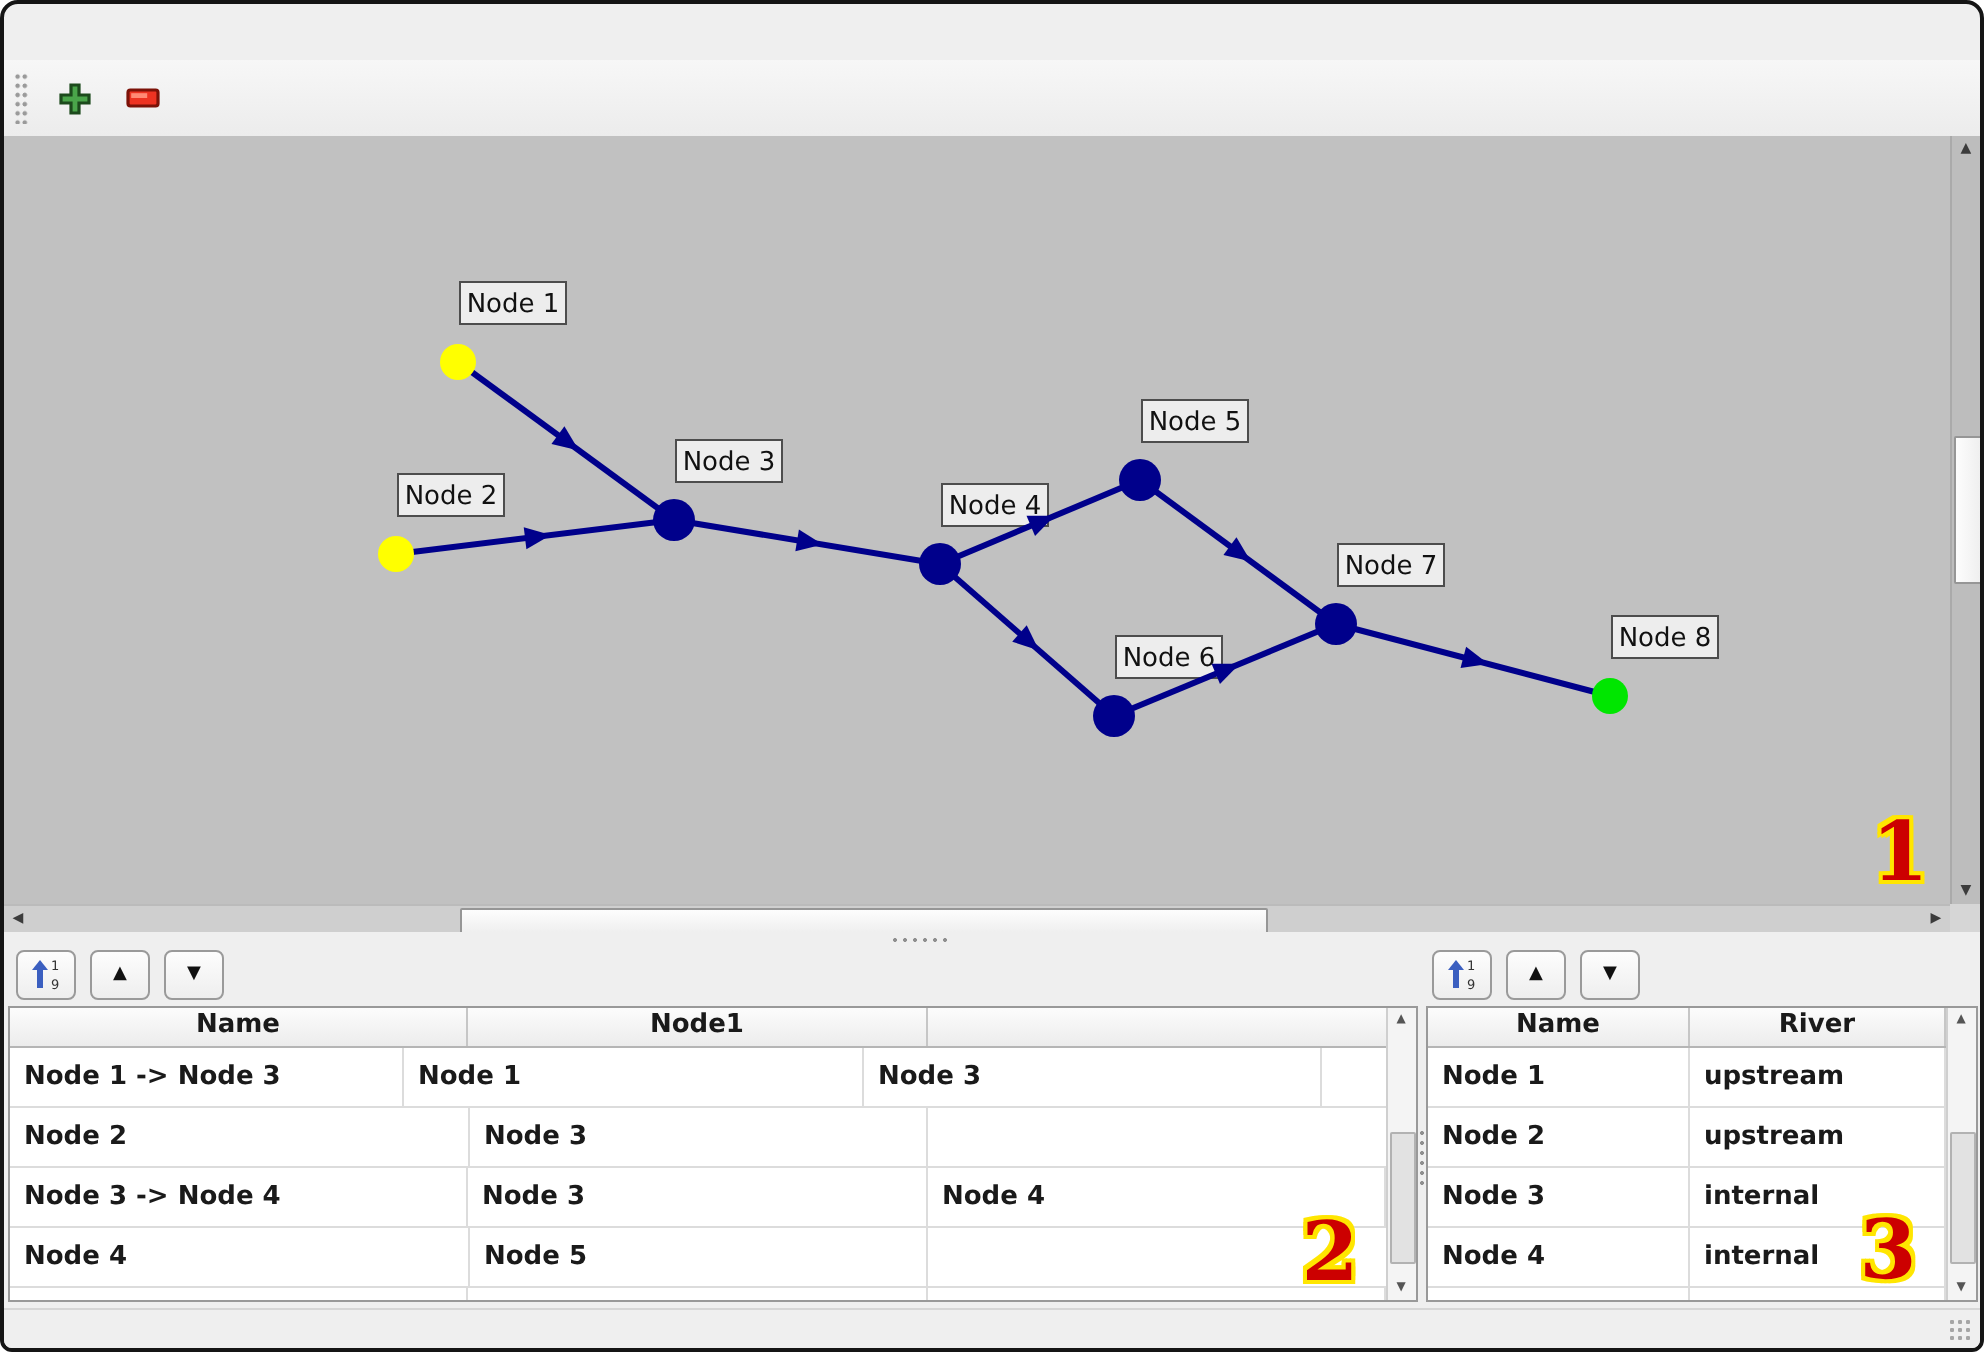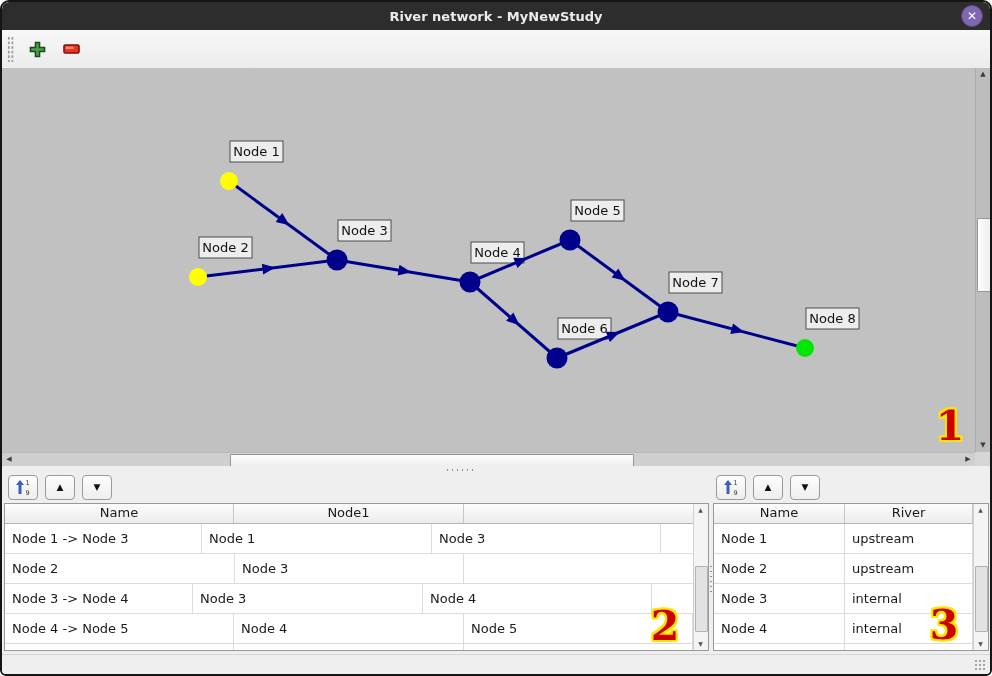--- a/index.html
+++ b/index.html
@@ -38,21 +38,21 @@
   #vsplit{position:absolute;left:707px;top:470px;width:4px;height:182px;background:#efefef;}
   #vsplit-dots{position:absolute;left:0;top:92px;width:4px;height:30px;
        background-image:radial-gradient(circle,#8f8f8f 0.9px,transparent 1.1px);background-size:4px 5px;}
   
   .ptoolbar{position:absolute;top:471px;height:28px;display:flex;align-items:center;}
   #links-toolbar{left:6px;} #nodes-toolbar{left:714px;}
   .tbtn{width:30px;height:25px;margin-right:7px;border:1px solid #9a9a9a;border-radius:4px;
         background:linear-gradient(#fdfdfd,#eee);display:flex;align-items:center;justify-content:center;box-sizing:border-box;}
   .tri{font-size:9px;color:#111;line-height:9px;}
   
-  .dtable{position:absolute;top:501px;background:#fff;border:1px solid #999;box-sizing:border-box;overflow:hidden;}
+  .dtable{position:absolute;top:501px;background:#fff;border:1px solid #999;box-sizing:border-box;overflow:hidden;font-weight:bold;}
   #links-table{left:2px;width:705px;height:148px;}
   #nodes-table{left:711px;width:276px;height:148px;}
   .thead{display:flex;height:19px;background:linear-gradient(#fcfcfc,#ececec);border-bottom:1px solid #b5b5b5;}
   .th{box-sizing:border-box;border-right:1px solid #c6c6c6;text-align:center;font-size:13px;color:#1a1a1a;padding-top:1px;overflow:hidden;}
   .tr{display:flex;height:30px;background:#fff;box-sizing:border-box;border-bottom:1px solid #dcdcdc;}
   .td{box-sizing:border-box;border-right:1px solid #dcdcdc;padding:7px 0 0 7px;font-size:13px;color:#1a1a1a;
       overflow:hidden;white-space:nowrap;}
   .tscroll{position:absolute;right:0;top:0;bottom:0;width:15px;background:#f4f4f4;border-left:1px solid #cfcfcf;box-sizing:border-box;}
   .tsar{position:absolute;left:0;width:13px;height:12px;text-align:center;font-size:6px;color:#555;line-height:12px;}
   .tthumb{position:absolute;left:1px;top:62px;width:11px;height:64px;background:#e2e2e2;border:1px solid #b2b2b2;border-radius:1px;}
@@ -65,26 +65,20 @@
        font-weight:bold;font-size:41px;color:#cc0000;z-index:50;
        text-shadow:-2px 0 #ffe600,2px 0 #ffe600,0 -2px #ffe600,0 2px #ffe600,
                    -2px -2px #ffe600,2px 2px #ffe600,-2px 2px #ffe600,2px -2px #ffe600;}
   #ann1{left:948px;top:424px;} #ann2{left:663px;top:624px;} #ann3{left:942px;top:623px;}
 </style>
 </head>
 <body>
 
 <div id="win">
 
-  <div id="titlebar">
-    <span id="title">River network - MyNewStudy</span>
-    <span id="closebtn">
-        <span>✕</span>
-      </span>
-  </div>
 
   <div id="maintoolbar">
     <div id="grip"></div>
     <div class="flatbtn">
       <svg width="17" height="17">
         <path d="M6.5 1.5 h4 v5 h5 v4 h-5 v5 h-4 v-5 h-5 v-4 h5 z" fill="#4aa54a" stroke="#1c4a1c" stroke-width="1.6"></path>
       </svg>
     </div>
     <div class="flatbtn">
       <svg width="17" height="10">
@@ -198,26 +192,25 @@
         <div class="tr">
           <div class="td" style="width: 197px;">Node 1 -&gt; Node 3</div>
           <div class="td" style="width: 230px;">Node 1</div>
           <div class="td" style="width: 229px;">Node 3</div>
         </div>
         <div class="tr">
           <div class="td" style="width: 230px;">Node 2</div>
           <div class="td" style="width: 229px;">Node 3</div>
         </div>
         <div class="tr">
-          <div class="td" style="width: 188px;">Node 3 -&gt; Node 4</div>
+          <div class="td" style="width: 229px;">Node 3 -&gt; Node 4</div>
           <div class="td" style="width: 230px;">Node 3</div>
           <div class="td" style="width: 229px;">Node 4</div>
         </div>
         <div class="tr">
-          <div class="td" style="width: 229px;">Node 4 -&gt; Node 5</div>
           <div class="td" style="width: 230px;">Node 4</div>
           <div class="td" style="width: 229px;">Node 5</div>
         </div>
         <div class="tr">
           <div class="td" style="width: 229px;"></div>
           <div class="td" style="width: 230px;"></div>
           <div class="td" style="width: 229px;"></div>
         </div>
       </div>
     <div class="tscroll">

